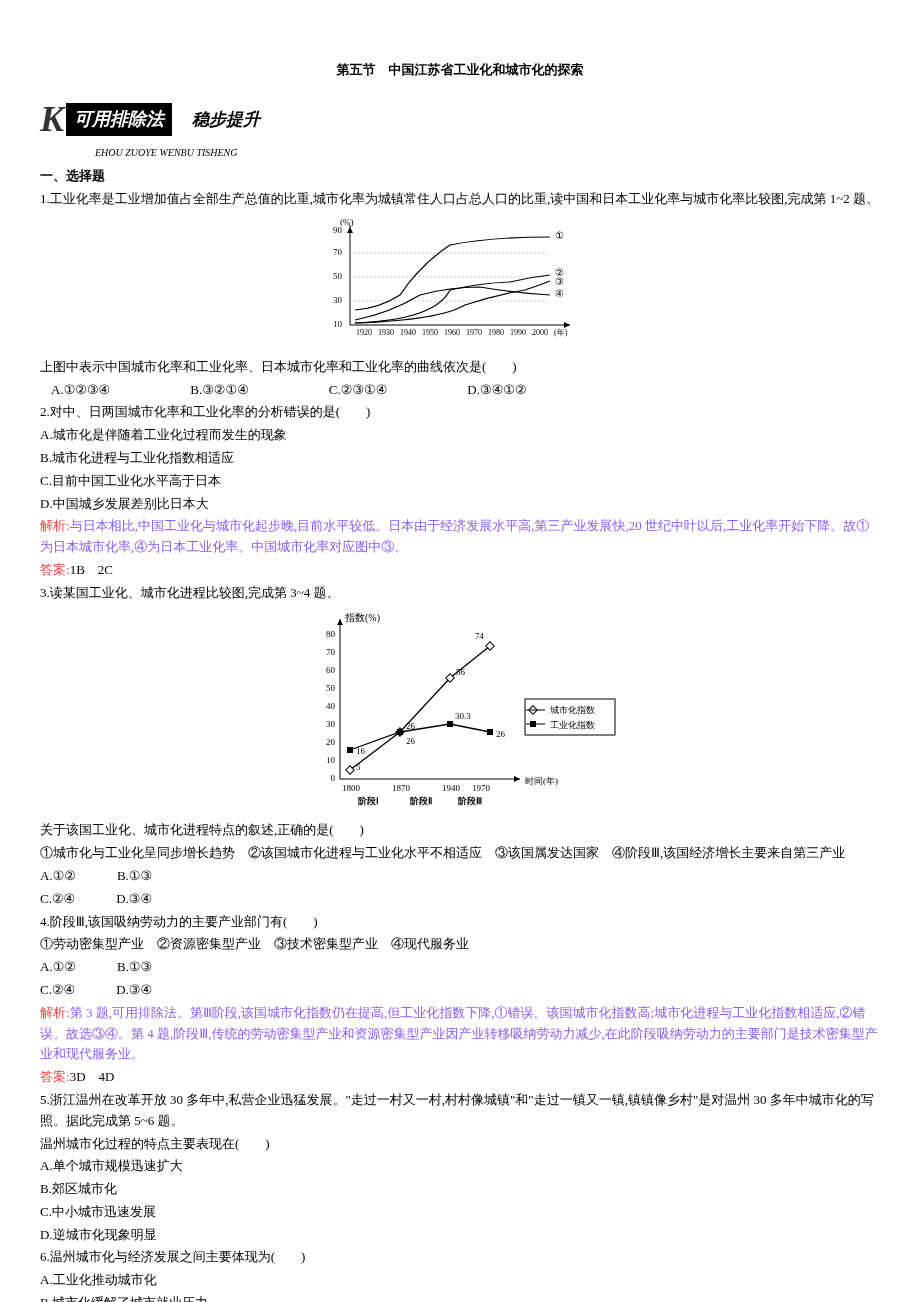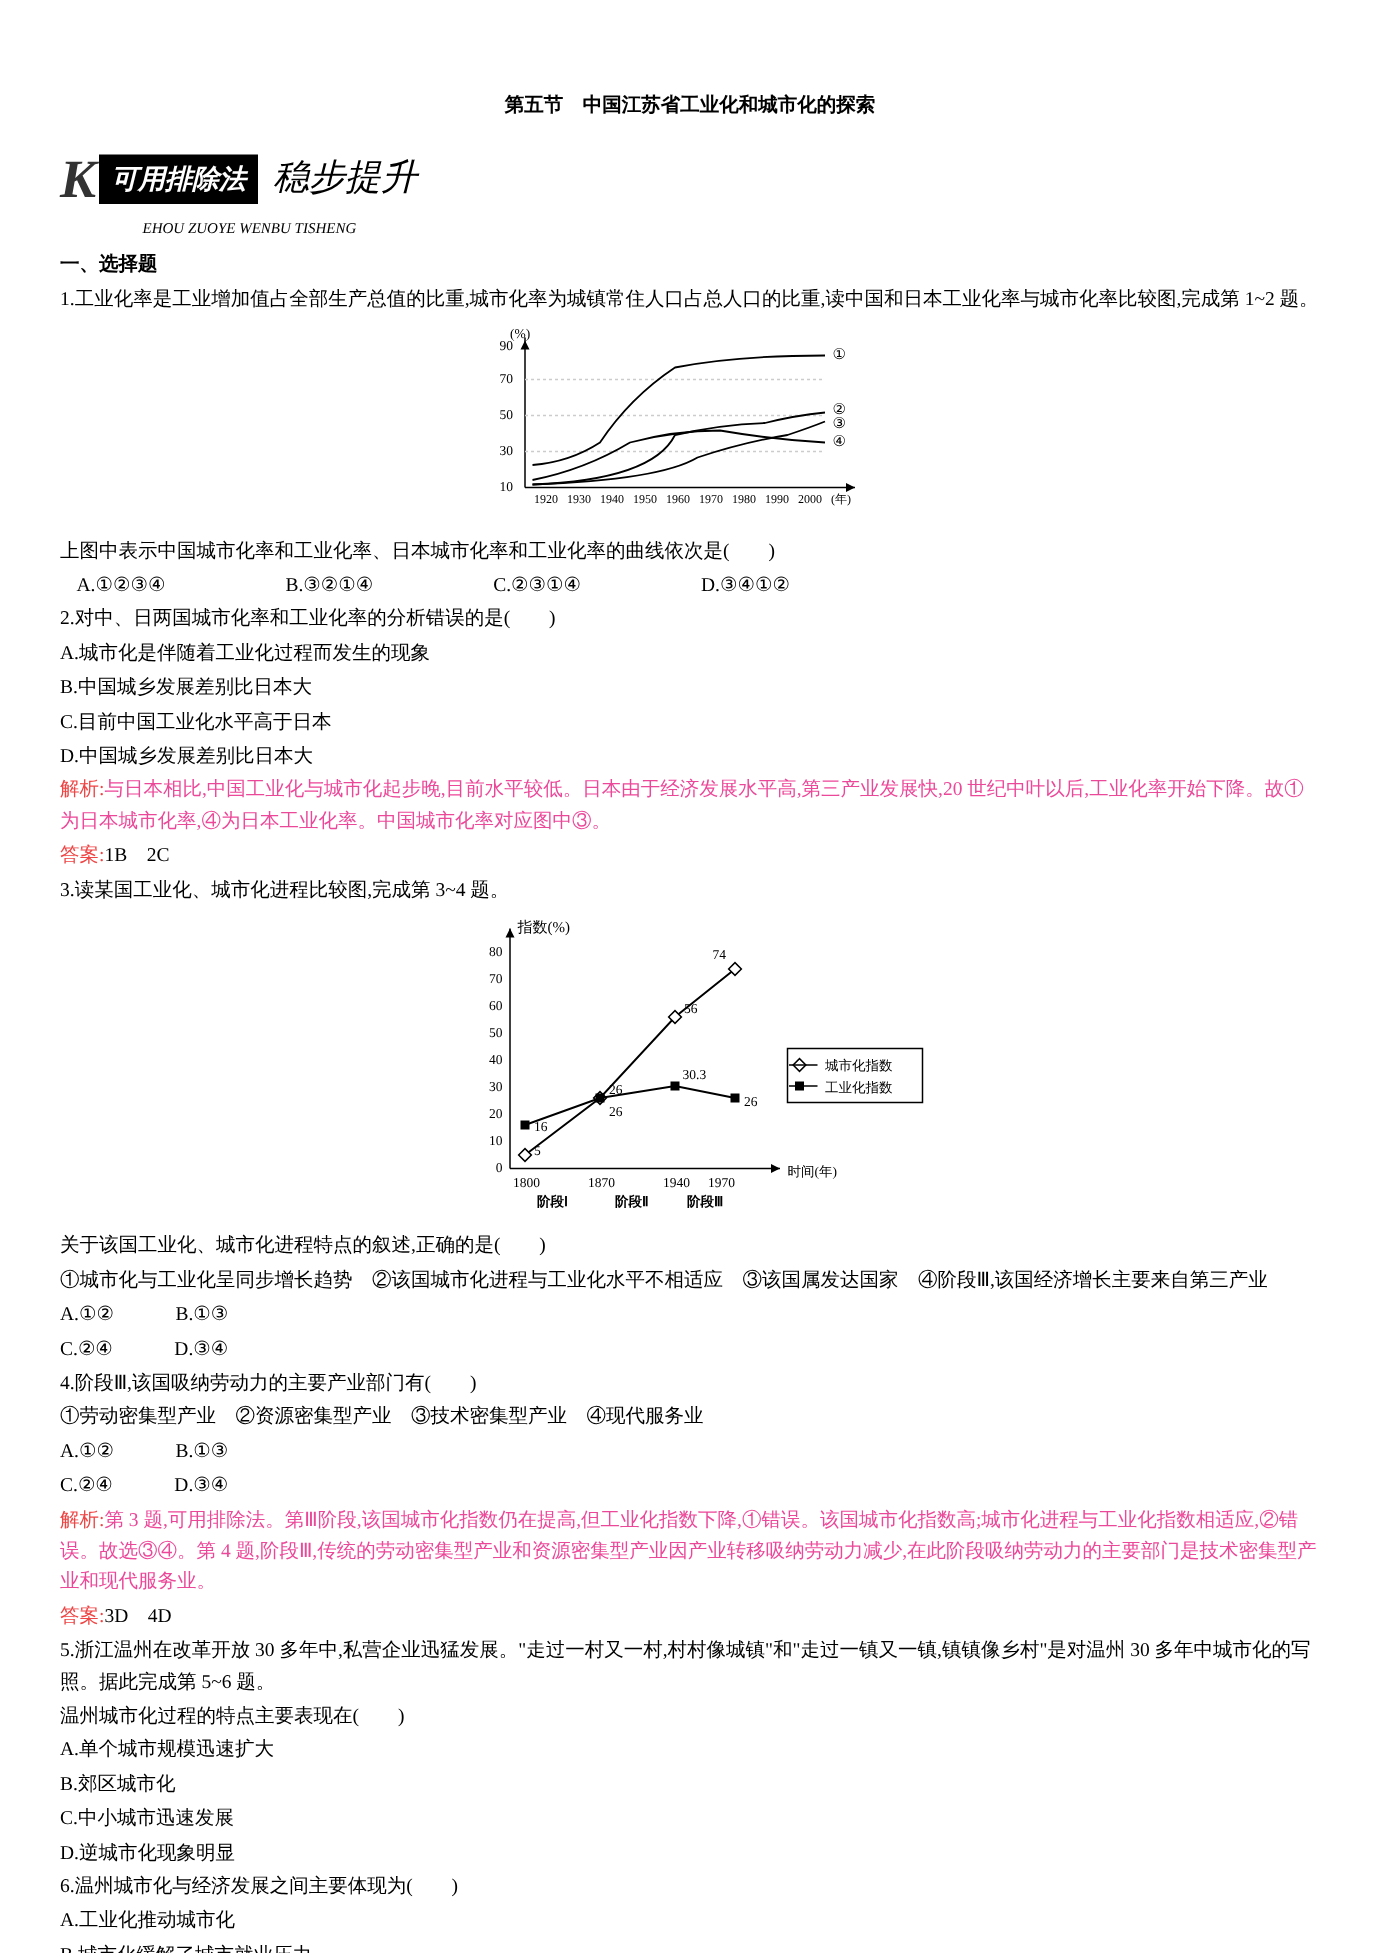--- a/index.html
+++ b/index.html
@@ -31,24 +31,24 @@
   }
   .banner-text {
     background: #000;
     color: #fff;
     padding: 2px 8px;
     font-weight: bold;
     font-size: 18px;
     font-style: italic;
   }
   .banner-text2 {
-    font-size: 24px;
-    font-weight: normal;
-    font-style: italic;
-    margin-left: 10px;
+    font-size: 17px;
+    font-weight: bold;
+    font-style: italic;
+    margin-left: 20px;
   }
   .banner-sub {
     font-size: 10px;
     font-style: italic;
     margin-left: 55px;
     margin-top: -8px;
   }
   .section-head {
     font-weight: bold;
     margin-top: 5px;
@@ -58,21 +58,21 @@
     display: flex;
     gap: 80px;
     margin: 2px 11px;
   }
   .options2 {
     display: flex;
     gap: 41px;
     margin: 2px 0;
   }
   .red { color: #ef4444; }
-  .analysis { color: #ec4899; }
+  .analysis { color: #8b5cf6; }
   .chart {
     text-align: center;
     margin: 5px 0;
   }
   svg { display: inline-block; }
 </style>
 </head>
 <body>
 
 <div class="title">第五节　中国江苏省工业化和城市化的探索</div>
@@ -131,21 +131,21 @@
 <div class="q">上图中表示中国城市化率和工业化率、日本城市化率和工业化率的曲线依次是(　　)</div>
 <div class="options">
   <span>A.①②③④</span>
   <span>B.③②①④</span>
   <span>C.②③①④</span>
   <span>D.③④①②</span>
 </div>
 
 <div class="q">2.对中、日两国城市化率和工业化率的分析错误的是(　　)</div>
 <div class="q">A.城市化是伴随着工业化过程而发生的现象</div>
-<div class="q">B.中国城乡发展差别比日本大</div>
+<div class="q">B.城市化进程与工业化指数相适应</div>
 <div class="q">C.目前中国工业化水平高于日本</div>
 <div class="q">D.中国城乡发展差别比日本大</div>
 <div class="q"><span class="red">解析:</span><span class="analysis">与日本相比,中国工业化与城市化起步晚,目前水平较低。日本由于经济发展水平高,第三产业发展快,20 世纪中叶以后,工业化率开始下降。故①为日本城市化率,④为日本工业化率。中国城市化率对应图中③。</span></div>
 <div class="q"><span class="red">答案:</span><span>1B　2C</span></div>
 
 <div class="q">3.读某国工业化、城市化进程比较图,完成第 3~4 题。</div>
 
 <div class="chart">
 <svg width="320" height="200" viewBox="0 0 320 200">
   <line x1="40" y1="170" x2="220" y2="170" stroke="#000"></line>

